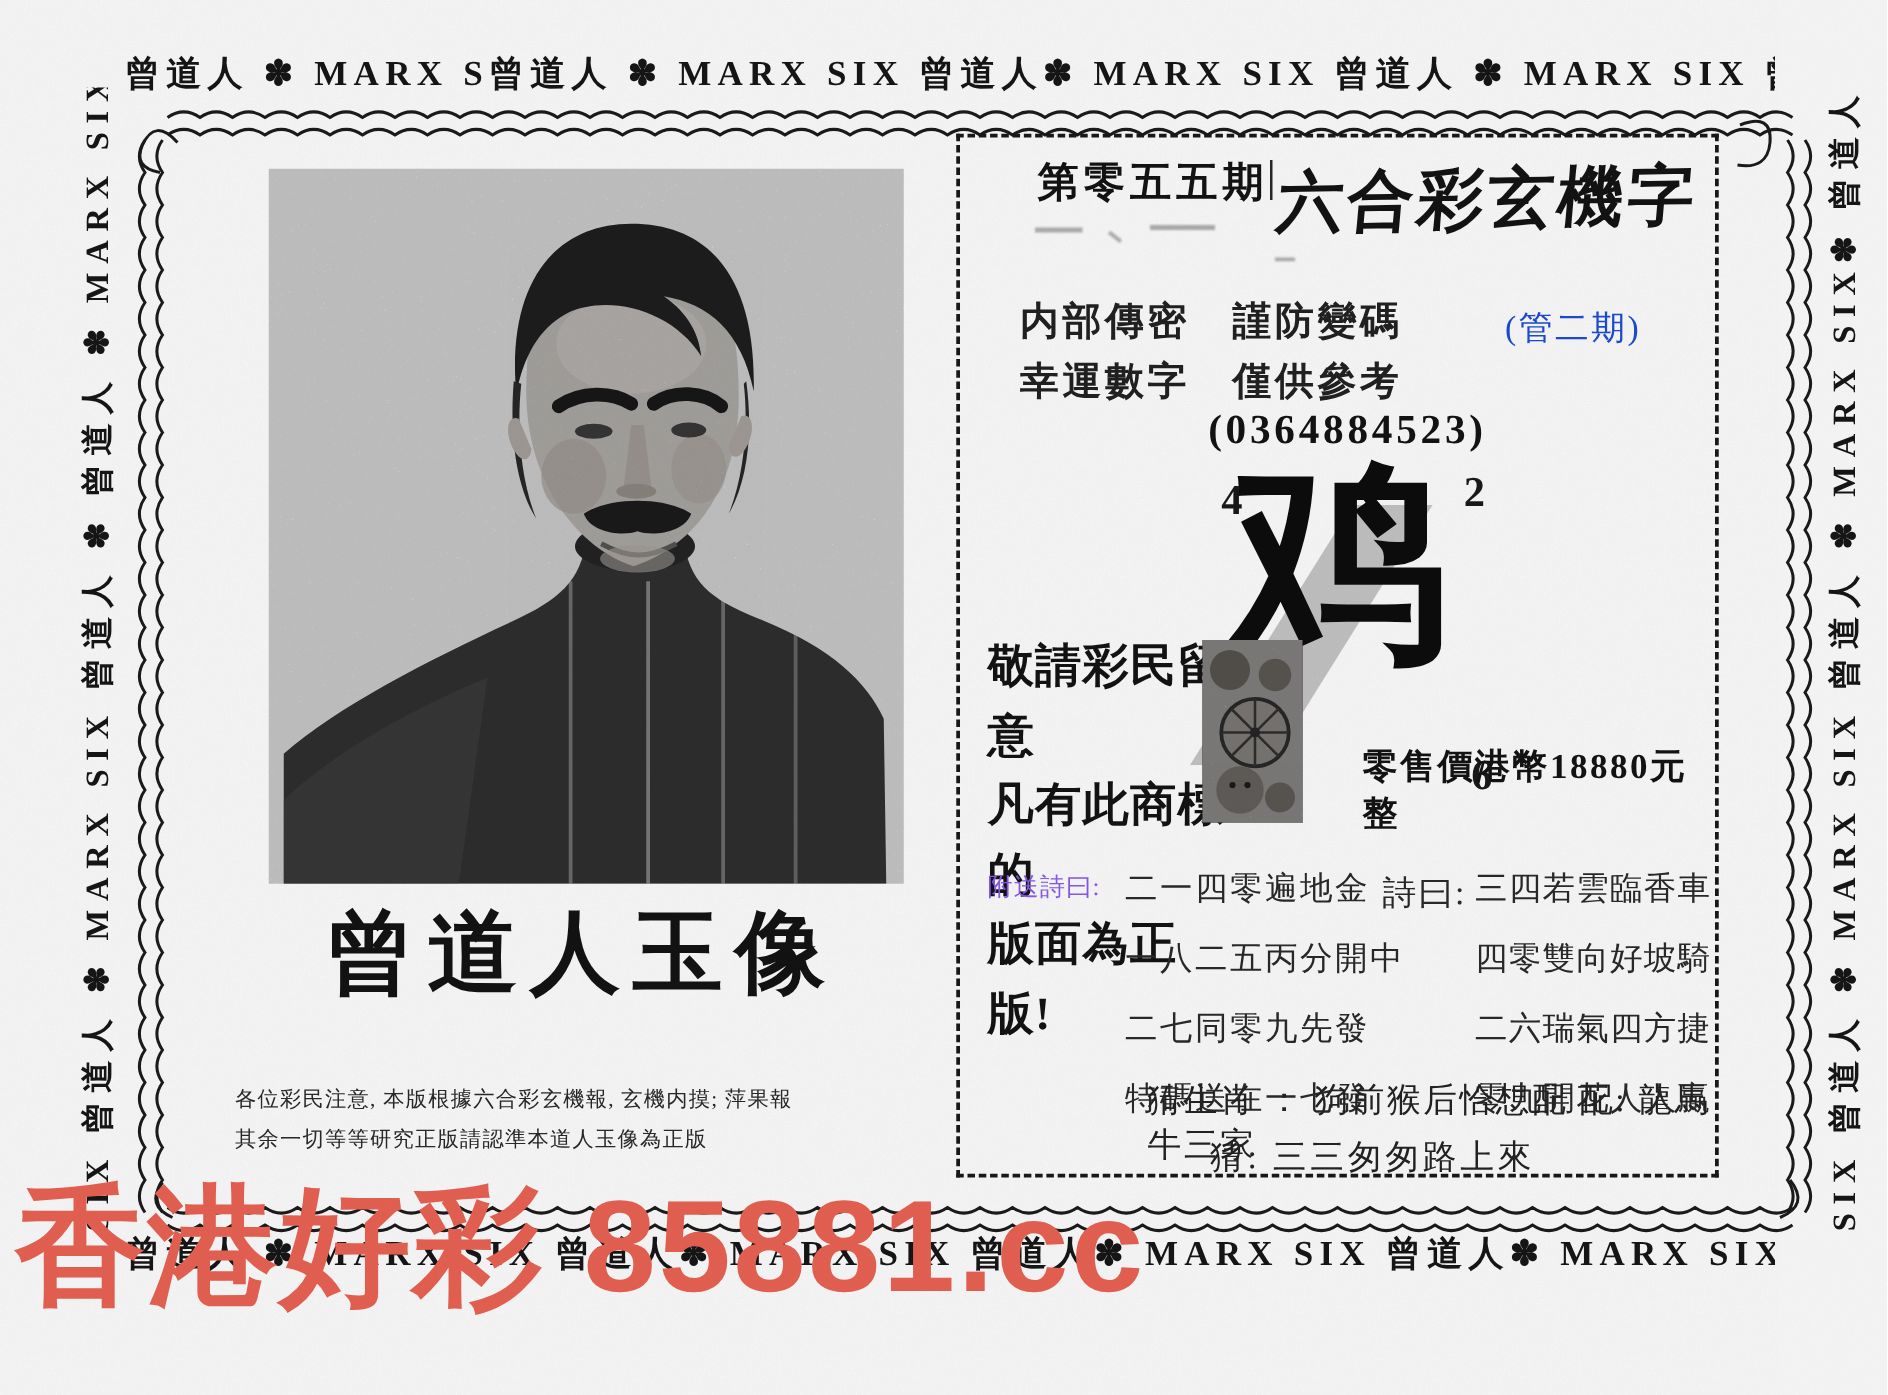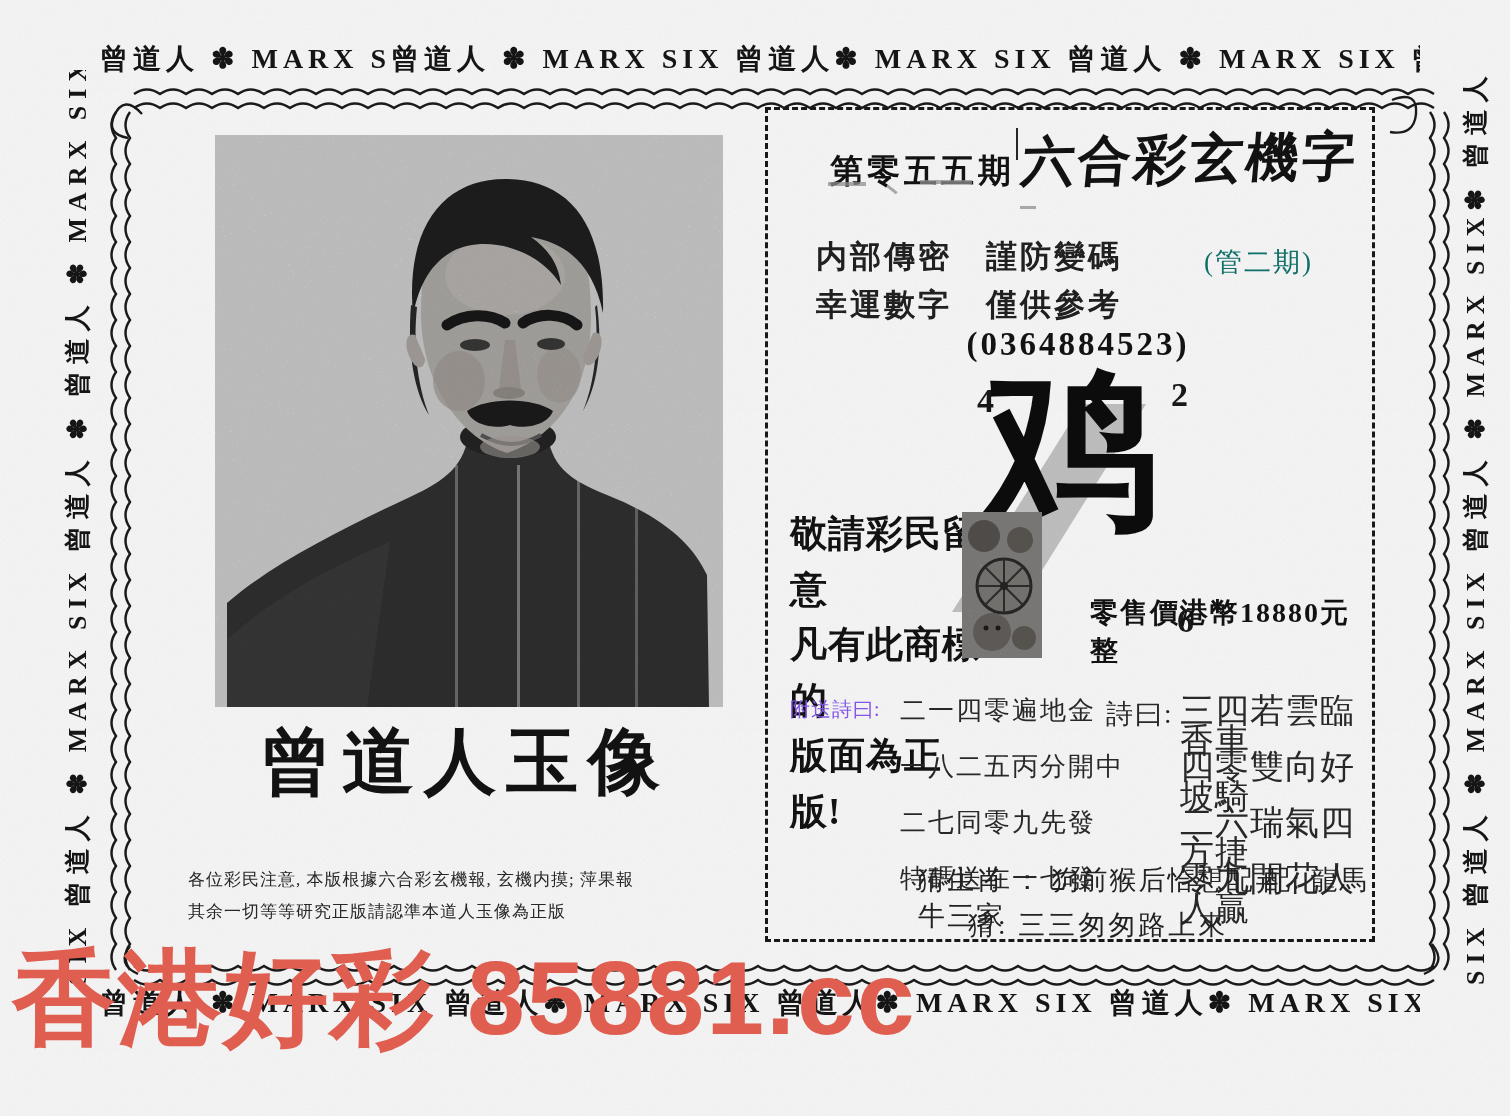--- a/index.html
+++ b/index.html
@@ -29,47 +29,47 @@
   .photo-wrap{position:absolute;left:215px;top:135px;width:508px;height:572px;z-index:2;}
   .portrait-caption{position:absolute;left:250px;top:714px;width:430px;text-align:center;
         font-size:72px;font-weight:700;letter-spacing:10px;z-index:2;}
   .left-notice{position:absolute;left:188px;top:864px;width:600px;font-size:17px;
         line-height:1.9;letter-spacing:1px;z-index:2;color:#2a2a2a;}
 
   
   .right-box{position:absolute;left:765px;top:107px;width:610px;height:835px;
         border:3px dashed #1a1a1a;box-sizing:border-box;z-index:2;background:transparent;}
   .rb{position:absolute;}
-  .issue{left:62px;top:14px;font-size:33px;font-weight:700;letter-spacing:4px;margin-top:25px;}
+  .issue{left:62px;top:14px;font-size:33px;font-weight:700;letter-spacing:4px;}
   .issue-tick{left:248px;top:18px;width:2px;height:32px;background:#2a2a2a;}
   .smudge{position:absolute;background:#979797;filter:blur(0.7px);opacity:.75;}
   .main-title{right:14px;top:14px;font-size:53px;font-weight:800;letter-spacing:3px;
         transform:skewX(-6deg) rotate(-1deg);}
   .secret-row{left:48px;font-size:31px;letter-spacing:3px;font-weight:600;color:#222;}
   .secret-row .gap{display:inline-block;width:34px;}
   .row1{top:126px;} .row2{top:174px;}
-  .period-note{left:436px;top:134px;font-size:27px;letter-spacing:2px;color:#0f766e;}
+  .period-note{left:436px;top:134px;font-size:27px;letter-spacing:2px;color:#1d4ed8;}
   .lucky-number{left:90px;top:216px;width:440px;text-align:center;font-size:33px;
         letter-spacing:3px;font-weight:600;}
   .zodiac{left:215px;top:268px;width:230px;height:290px;}
   .char-shade{position:absolute;left:34px;top:26px;width:64px;height:208px;
         background:#c6c6c6;transform:skewX(-32deg);}
   .zodiac-char{position:absolute;left:0px;top:-16px;font-size:175px;line-height:1;
         font-weight:900;color:#0d0d0d;}
   .corner-num{position:absolute;font-size:34px;font-weight:600;color:#1a1a1a;}
   .num-4{left:-6px;top:4px;} .num-2{left:188px;top:-2px;} .num-6{left:194px;top:224px;}
   .trademark{left:22px;top:396px;width:200px;font-size:37px;font-weight:700;
         line-height:1.5;letter-spacing:1px;}
   .stamp-wrap{left:192px;top:400px;width:88px;height:152px;}
   .price{left:322px;top:484px;font-size:28px;letter-spacing:2px;font-weight:600;}
   .poem-label-left{left:22px;top:586px;font-size:20px;letter-spacing:1px;color:#8b5cf6;}
   .poem-lines-left{left:132px;top:586px;font-size:26px;line-height:56px;
         letter-spacing:2px;color:#2b2b2b;}
   .poem-label-right{left:338px;top:586px;font-size:27px;letter-spacing:2px;color:#2b2b2b;}
-  .poem-lines-right{left:412px;top:586px;font-size:34px;line-height:56px;
+  .poem-lines-right{left:412px;top:586px;font-size:26px;line-height:56px;
         letter-spacing:1px;color:#2b2b2b;}
   .poem-lines-left div, .poem-lines-right div{height:56px;}
   .poem-lines-left div{line-height:34px;} 
   .guess1{left:150px;top:752px;font-size:27px;letter-spacing:2px;color:#242424;}
   .guess2{left:200px;top:797px;font-size:27px;letter-spacing:3px;color:#242424;}
 
   
   .poem-lines-left div, .poem-lines-right div{height:56px;line-height:30px;}
 
   .grain{position:absolute;left:0;top:0;width:1510px;height:1116px;z-index:40;

